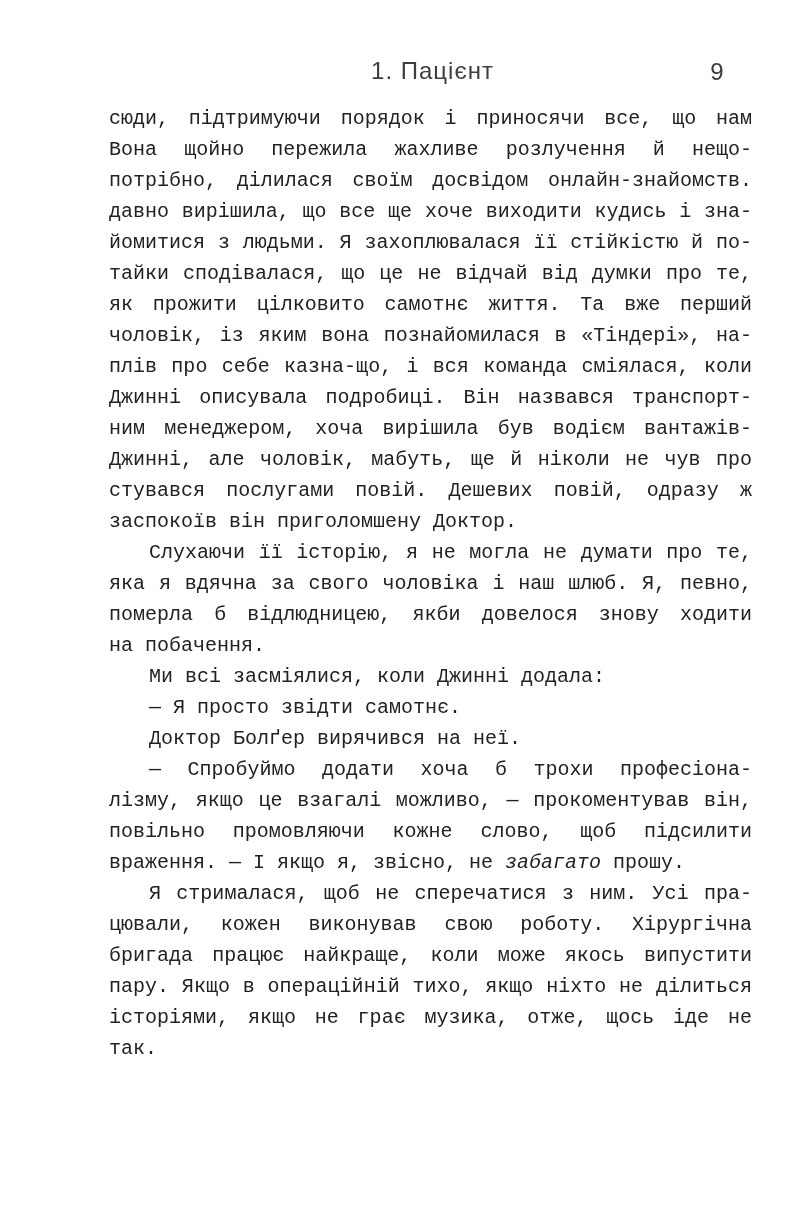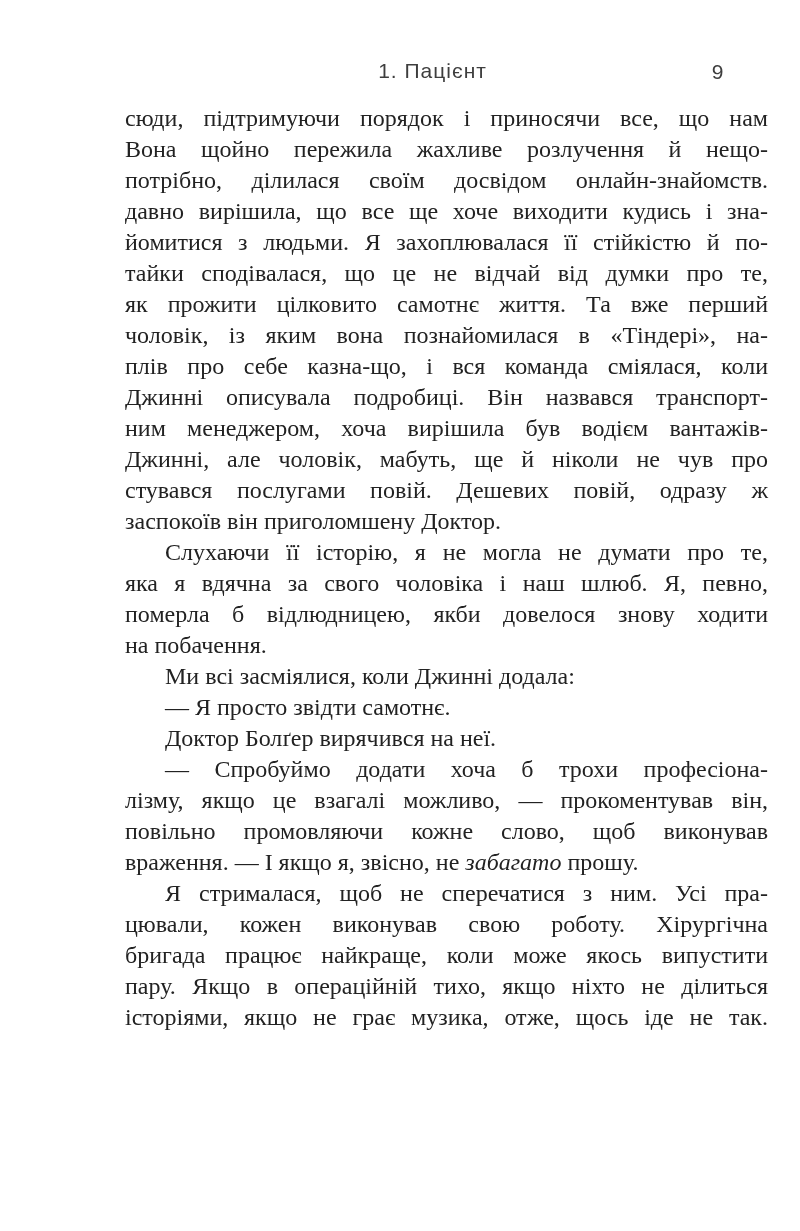--- a/index.html
+++ b/index.html
@@ -14,43 +14,43 @@
     background: #ffffff;
     overflow: hidden;
   }
   .running-header {
     position: absolute;
     top: 58px;
     left: 125px;
     width: 643px;
     height: 28px;
     font-family: "Liberation Sans", sans-serif;
-    font-size: 21px;
+    font-size: 24px;
     line-height: 26px;
     color: #3e3e3e;
   }
   .chapter-title {
     display: block;
     text-align: center;
     letter-spacing: 1px;
     transform: translateX(-14px);
   }
   .page-number {
     position: absolute;
     top: 1px;
     right: 44px;
     letter-spacing: 0.5px;
   }
   .body-text {
     position: absolute;
     top: 103px;
-    left: 125px;
+    left: 109px;
     width: 643px;
-    font-family: Liberation Serif, serif;
-    font-size: 24px;
+    font-family: Liberation Mono, monospace;
+    font-size: 20px;
     line-height: 31px;
     color: #222222;
   }
   .line {
     text-align: justify;
     text-align-last: justify;
     white-space: normal;
   }
   .line.end {
     text-align-last: left;
@@ -87,21 +87,21 @@
       <div class="line end">заспокоїв він приголомшену Доктор.</div>
       <div class="line indent">Слухаючи її історію, я не могла не думати про те,</div>
       <div class="line">яка я вдячна за свого чоловіка і наш шлюб. Я, певно,</div>
       <div class="line">померла б відлюдницею, якби довелося знову ходити</div>
       <div class="line end">на побачення.</div>
       <div class="line indent end">Ми всі засміялися, коли Джинні додала:</div>
       <div class="line indent end">— Я просто звідти самотнє.</div>
       <div class="line indent end">Доктор Болґер вирячився на неї.</div>
       <div class="line indent">— Спробуймо додати хоча б трохи професіона-</div>
       <div class="line">лізму, якщо це взагалі можливо, — прокоментував він,</div>
-      <div class="line">повільно промовляючи кожне слово, щоб виконував</div>
+      <div class="line">повільно промовляючи кожне слово, щоб підсилити</div>
       <div class="line end"><span>враження. — І якщо я, звісно, не </span><em>забагато</em><span> прошу.</span></div>
       <div class="line indent">Я стрималася, щоб не сперечатися з ним. Усі пра-</div>
       <div class="line">цювали, кожен виконував свою роботу. Хірургічна</div>
       <div class="line">бригада працює найкраще, коли може якось випустити</div>
       <div class="line">пару. Якщо в операційній тихо, якщо ніхто не ділиться</div>
       <div class="line">історіями, якщо не грає музика, отже, щось іде не так.</div>
     </div>
 </div>
 
 </body></html>

